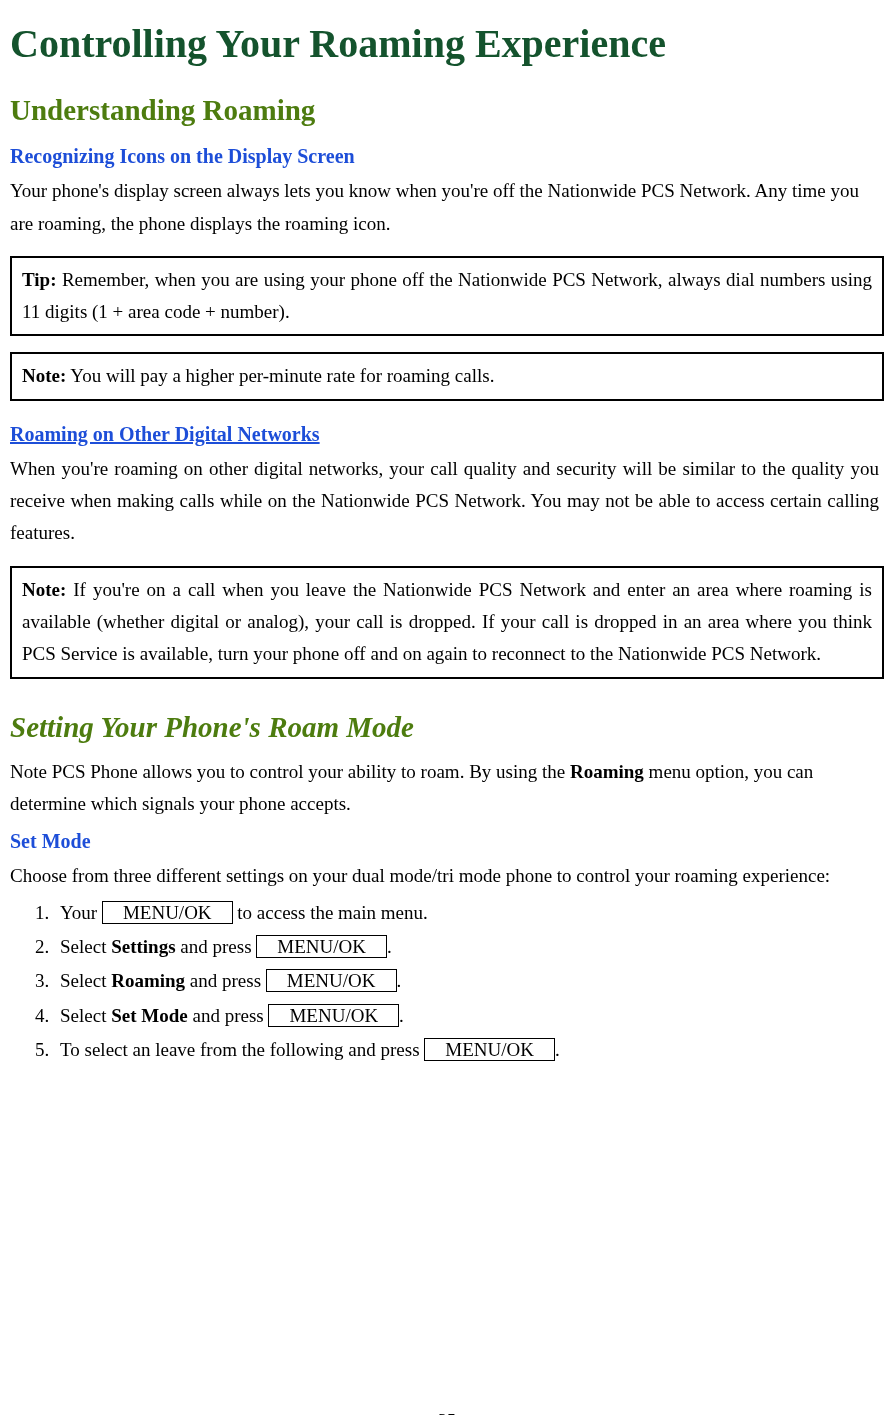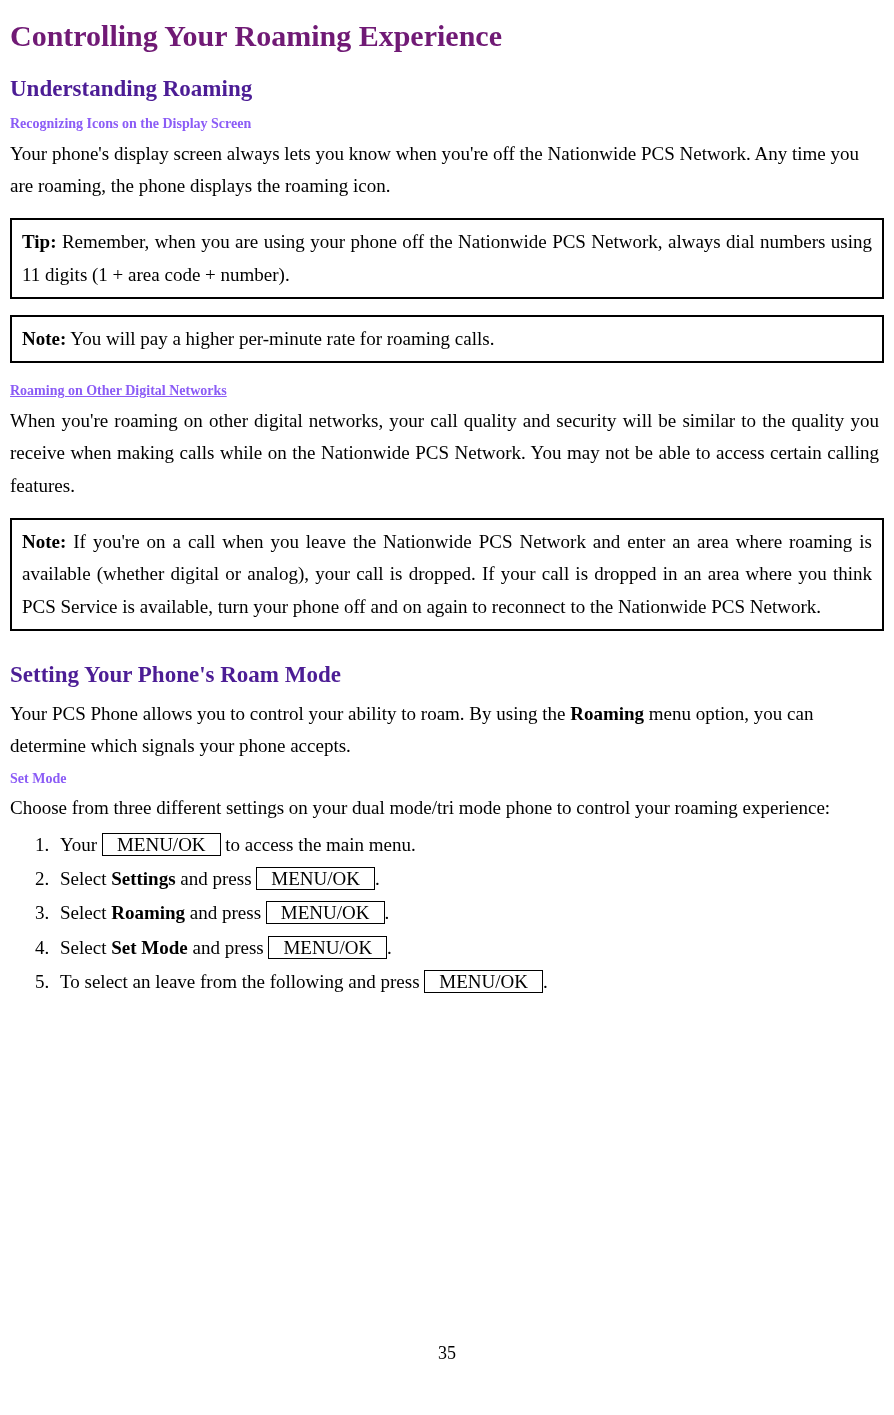--- a/index.html
+++ b/index.html
@@ -6,55 +6,56 @@
       font-family: Georgia, 'Times New Roman', serif;
       font-size: 19px;
       line-height: 1.7;
       margin: 0;
       padding: 10px 10px 30px 10px;
       color: #000;
       background: #fff;
       width: 874px;
     }
     h1 {
-      color: #701a75;
-      font-size: 30px;
+      color: #14532d;
+      font-size: 40px;
       font-weight: bold;
       margin: 0 0 8px 0;
     }
     h2 {
-      color: #4c1d95;
-      font-size: 23px;
+      color: #4d7c0f;
+      font-size: 29px;
       font-weight: bold;
       margin: 0 0 4px 0;
     }
     h3 {
-      color: #8b5cf6;
-      font-size: 14px;
+      color: #1d4ed8;
+      font-size: 20px;
       font-weight: bold;
       margin: 0 0 2px 0;
     }
     h2.section {
       margin-top: 24px;
+      font-style: italic;
     }
     p {
       margin: 0 5px 4px 0;
     }
     .box {
       border: 2.5px double #000;
       padding: 6px 10px;
       margin: 16px 0;
       text-align: justify;
     }
     .bold {
       font-weight: bold;
     }
     .keycap {
       border: 1px solid #000;
-      padding: 0 14px;
+      padding: 0 20px;
       text-align: right;
     }
     ol {
       margin: 2px 0;
       padding-left: 44px;
     }
     ol li {
       padding-left: 6px;
       margin: 2px 0;
     }
@@ -91,21 +92,21 @@
 
 <h3 class="mt">Roaming on Other Digital Networks</h3>
 <p class="justify">When you're roaming on other digital networks, your call quality and security will be similar to the quality you receive when making calls while on the Nationwide PCS Network. You may not be able to access certain calling features.</p>
 
 <div class="box">
   <span class="bold">Note:</span><span> If you're on a call when you leave the Nationwide PCS Network and enter an area where roaming is available (whether digital or analog), your call is dropped. If your call is dropped in an area where you think PCS Service is available, turn your phone off and on again to reconnect to the Nationwide PCS Network.</span>
 </div>
 
 <h2 class="section">Setting Your Phone's Roam Mode</h2>
 <p>
-  <span>Your PCS Phone allows you to control your ability to roam. By using the </span><span class="bold">Roaming</span><span> menu option, you can determine which signals your phone accepts.</span>
+  <span>Note PCS Phone allows you to control your ability to roam. By using the </span><span class="bold">Roaming</span><span> menu option, you can determine which signals your phone accepts.</span>
 </p>
 
 <h3>Set Mode</h3>
 <p>Choose from three different settings on your dual mode/tri mode phone to control your roaming experience:</p>
 
 <ol>
   <li>
     <span>Your </span><span class="keycap">MENU/OK</span><span> to access the main menu.</span>
   </li>
   <li>

